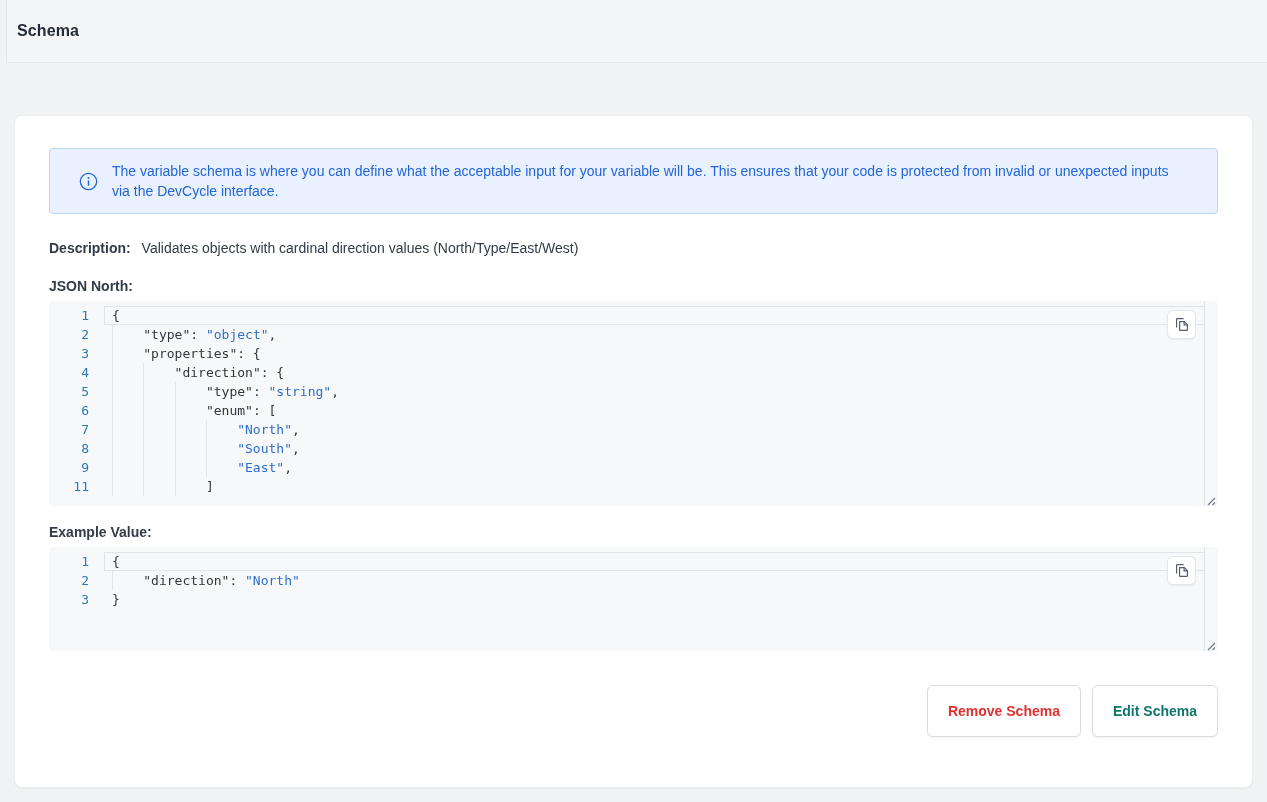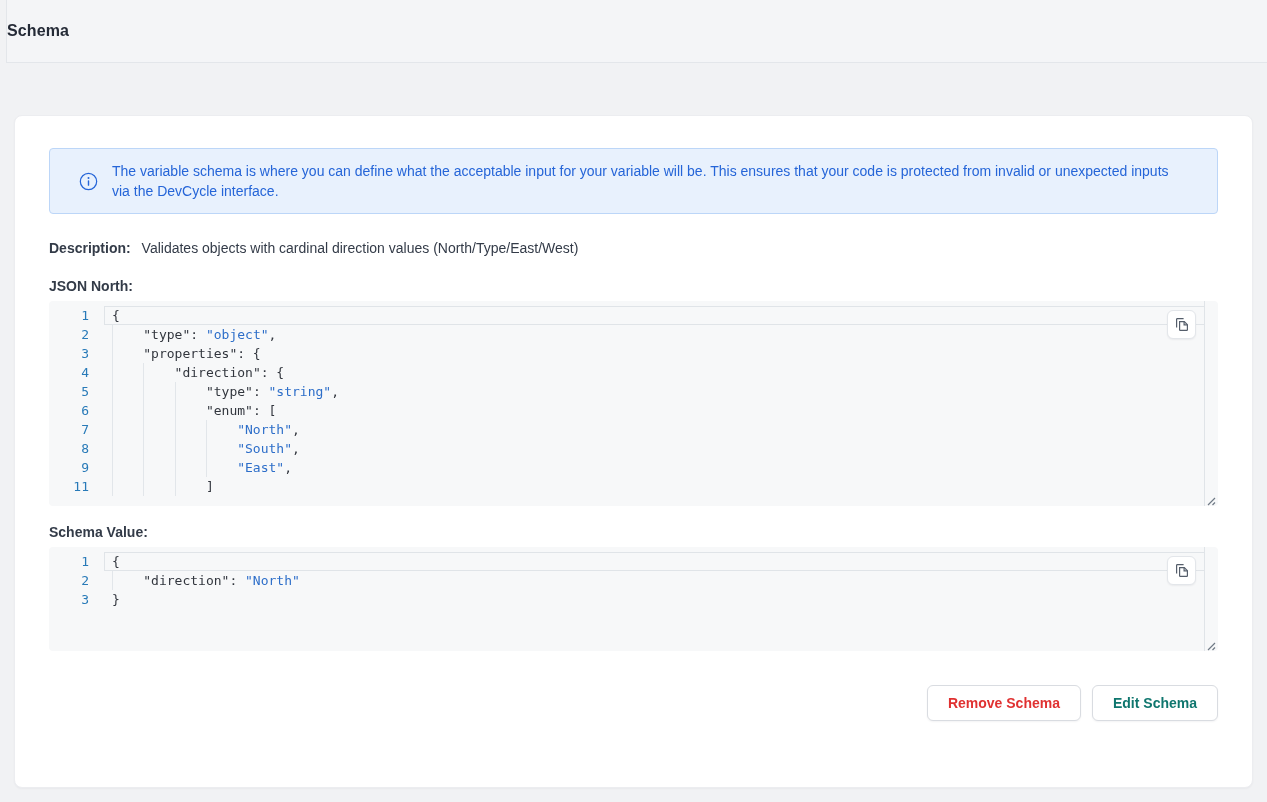--- a/index.html
+++ b/index.html
@@ -12,20 +12,21 @@
   }
 
   
   .page-header {
     margin-left:6px;
     height:63px;
     background:#f4f5f7;
     border-left:1px solid #e3e6ea;
     border-bottom:1px solid #e3e6ea;
     display:flex; align-items:center;
+    padding-left:10px;
   }
   .page-title { font-size:16px; font-weight:700; color:#252b37; letter-spacing:.1px; }
 
   
   .main-area { padding:52px 14px 0; }
   .card {
     background:#ffffff;
     border:1px solid #ecedf0;
     border-radius:8px;
     box-shadow:0 1px 2px rgba(16,24,40,.04);
@@ -93,21 +94,21 @@
     border-radius:6px;
     box-shadow:0 1px 2px rgba(16,24,40,.06);
     display:flex; align-items:center; justify-content:center;
     cursor:pointer;
   }
   .grip { position:absolute; right:2px; bottom:1px; width:11px; height:11px; cursor:nwse-resize; }
 
   
   .footer-actions { display:flex; justify-content:flex-end; gap:11px; margin-top:34px; }
   .btn {
-    height:36px; padding:0 20px;
+    height:52px; padding:0 20px;
     background:#ffffff;
     border:1px solid #d9dce1;
     border-radius:6px;
     box-shadow:0 1px 2px rgba(16,24,40,.05);
     font-family:"Liberation Sans", sans-serif;
     font-size:14px; font-weight:700;
     cursor:pointer;
   }
   .btn-danger { color:#e03131; }
   .btn-default { color:#0f766e; }
@@ -192,21 +193,21 @@
           <path d="M10.1 4.8 V7.9 H13.2" fill="none" stroke="#555e6b" stroke-width="1.2"></path>
         </svg>
       </button>
       <div class="grip">
         <svg width="11" height="11" viewBox="0 0 11 11">
           <path d="M10 3 L3 10 M10 7.5 L7.5 10" stroke="#707a86" stroke-width="1.2" fill="none"></path>
         </svg>
       </div>
     </div>
 
-    <div class="section-label" style="margin-top:18px;">Schema Value:</div>
+    <div class="section-label" style="margin-top:18px;">Example Value:</div>
 
     <div class="editor h-example">
       <div class="lines">
           <div class="row">
             <div class="ln">1</div>
             <div class="code current"><span class="tk-p">{</span></div>
           </div>
           <div class="row">
             <div class="ln">2</div>
             <div class="code"><span class="ind" style="width: 4ch;"></span><span class="tk-k">"direction"</span><span class="tk-p">: </span><span class="tk-v">"North"</span></div>

